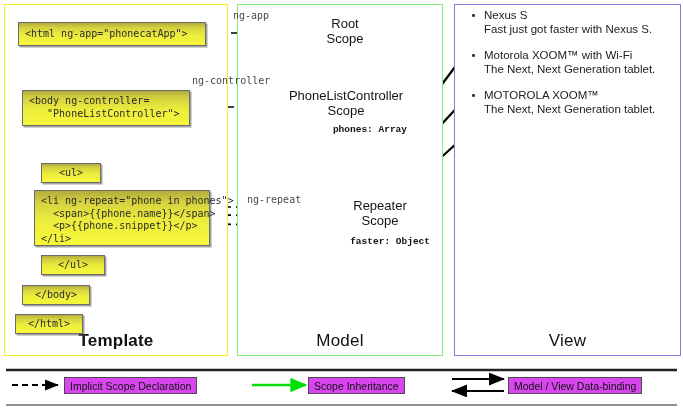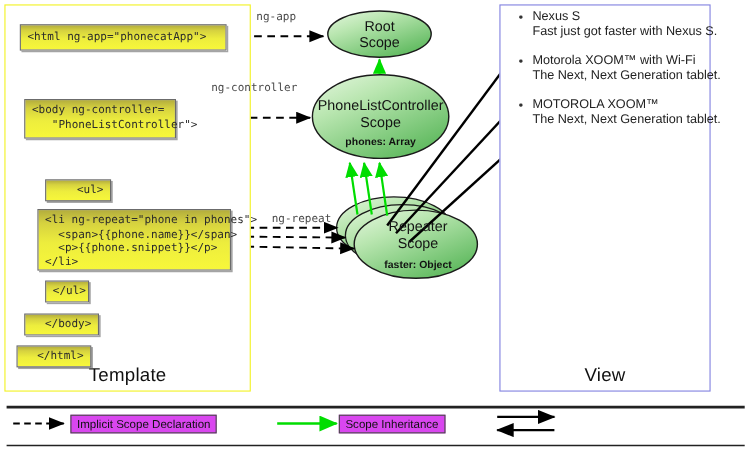--- a/index.html
+++ b/index.html
@@ -5,68 +5,68 @@
   html,body{margin:0;padding:0;background:#ffffff;}
   body{
     width:683px;height:411px;position:relative;overflow:hidden;
     font-family:"Liberation Sans", sans-serif;
     -webkit-font-smoothing:antialiased;
   }
   #stage{position:absolute;left:0;top:0;width:683px;height:411px;}
 
   
   .panel{position:absolute;background:#ffffff;box-sizing:border-box;}
-  #panel-template{left:4px;top:4px;width:224px;height:352px;border:1.5px solid #f2f21e;}
+  #panel-template{left:4px;top:4px;width:224px;height:352px;border:1.5px solid #f2f21e;font-weight:bold;}
   #panel-model{left:237px;top:4px;width:206px;height:352px;border:1.5px solid #7ff07f;}
-  #panel-view{left:454px;top:4px;width:192px;height:352px;border:1.5px solid #8080e0;}
+  #panel-view{left:454px;top:4px;width:227px;height:352px;border:1.5px solid #8080e0;}
 
   .panel-label{
     position:absolute;width:100%;text-align:center;bottom:4px;
     font-size:17px;color:#111;letter-spacing:0.2px;
   }
 
   
   .codebox{
     position:absolute;box-sizing:border-box;
     border:1px solid #6b6b6b;
     background:linear-gradient(to bottom,#b3ad3d 0%,#d6d23f 22%,#eded3d 55%,#f7f73a 100%);
     box-shadow:1.5px 1.5px 0 rgba(90,90,90,.55);
     font-family:"DejaVu Sans Mono","Liberation Mono",monospace;
     font-size:10px;color:#2b2b2b;
     white-space:pre;line-height:12.5px;
     padding:3px 6px;
   }
-  .codebox.center{text-align:right;}
+  .codebox.center{text-align:center;}
 
   #box-html{left:18px;top:22px;width:188px;height:24px;padding-top:5px;}
-  #box-body{left:22px;top:90px;width:138px;height:36px;padding-top:4px;}
+  #box-body{left:22px;top:90px;width:168px;height:36px;padding-top:4px;}
   #box-ul{left:41px;top:163px;width:60px;height:20px;padding-top:3px;}
   #box-li{left:34px;top:190px;width:176px;height:56px;padding-top:4px;}
-  #box-ulc{left:41px;top:255px;width:40px;height:20px;padding-top:3px;}
+  #box-ulc{left:41px;top:255px;width:64px;height:20px;padding-top:3px;}
   #box-bodyc{left:22px;top:285px;width:68px;height:20px;padding-top:3px;}
   #box-htmlc{left:15px;top:314px;width:68px;height:20px;padding-top:3px;}
 
   
   .edge-label{
     position:absolute;
     font-family:"DejaVu Sans Mono","Liberation Mono",monospace;
     font-size:10px;color:#4a4a4a;white-space:nowrap;
   }
   #lbl-ngapp{left:233px;top:10px;}
   #lbl-ngcontroller{left:192px;top:75px;}
   #lbl-ngrepeat{left:247px;top:194px;}
 
   
   .scope-text{
     position:absolute;text-align:center;color:#141414;
     font-size:13px;line-height:15px;pointer-events:none;
   }
   .scope-meta{
-    position:absolute;text-align:center;color:#111;
-    font-family:Liberation Sans, sans-serif;
+    position:absolute;text-align:right;color:#111;
+    font-family:Liberation Mono, monospace;
     font-size:9.5px;font-weight:bold;pointer-events:none;
   }
   #txt-root{left:300px;top:16px;width:90px;}
   #txt-plc{left:285px;top:88px;width:122px;}
   #meta-plc{left:285px;top:124px;width:122px;}
   #txt-rep{left:330px;top:198px;width:100px;}
   #meta-rep{left:330px;top:236px;width:100px;}
 
   
   #view-list{position:absolute;left:470px;top:8px;width:200px;}
@@ -137,20 +137,23 @@
     <line x1="6" y1="405" x2="677" y2="405" stroke="#222" stroke-width="1.2"></line>
 
     <line x1="12" y1="385" x2="58" y2="385" stroke="#000" stroke-width="1.8" stroke-dasharray="6,4" marker-end="url(#arrBlack)"></line>
     <line x1="252" y1="385" x2="306" y2="385" stroke="#00dd00" stroke-width="2.4" marker-end="url(#arrGreen)"></line>
     <line x1="452" y1="379" x2="504" y2="379" stroke="#000" stroke-width="2" marker-end="url(#arrBlack)"></line>
     <line x1="504" y1="391" x2="452" y2="391" stroke="#000" stroke-width="2" marker-end="url(#arrBlack)"></line>
   </svg>
 
   <div class="panel" id="panel-template">
     <div class="panel-label">Template</div>
+  </div>
+  <div class="panel" id="panel-model">
+    <div class="panel-label">Model</div>
   </div>
   <div class="panel" id="panel-view">
     <div class="panel-label">View</div>
   </div>
 
   <div class="codebox" id="box-html"><span>&lt;html ng-app="phonecatApp"&gt;</span></div>
 
   <div class="codebox" id="box-body"><span>&lt;body ng-controller=</span>
 <span>   "PhoneListController"&gt;</span></div>
 
@@ -200,15 +203,16 @@
     <div class="phone-item">
       <span class="bullet"></span>
       <div class="phone-name">MOTOROLA XOOM™</div>
       <div class="phone-snippet">The Next, Next Generation tablet.</div>
     </div>
   </div>
 
   <div id="legend">
     <div class="legend-box" id="lg-implicit">Implicit Scope Declaration</div>
     <div class="legend-box" id="lg-inherit">Scope Inheritance</div>
+    <div class="legend-box" id="lg-databind">Model / View Data-binding</div>
   </div>
 
 </div>
 
 </body></html>

